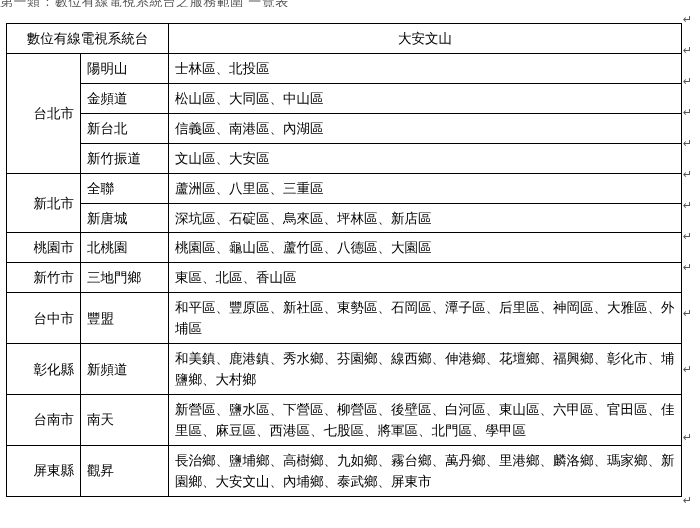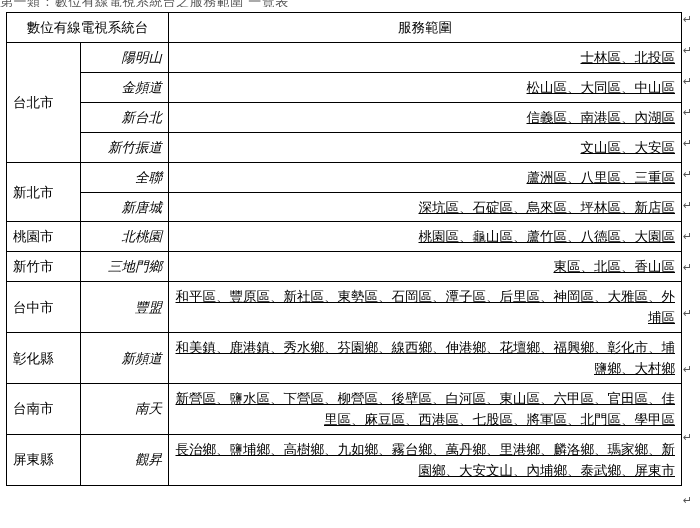--- a/index.html
+++ b/index.html
@@ -29,52 +29,50 @@
     height: 14px;
     overflow: hidden;
     color: #3a3a3a;
     font-size: 13px;
     letter-spacing: 0.5px;
     white-space: nowrap;
     opacity: 0.85;
   }
   table.main {
     position: absolute;
-    top: 12px;
+    top: 23px;
     left: 6px;
     width: 675px;
     border-collapse: collapse;
     table-layout: fixed;
   }
   table.main td, table.main th {
     border: 1px solid #000000;
     padding: 4px 6px;
     vertical-align: middle;
     font-weight: normal;
     font-size: 13.5px;
     line-height: 1.55;
   }
   th.head {
     text-align: center;
     font-weight: bold;
     font-size: 14px;
     padding: 5px 6px;
   }
   td.city {
-    text-align: left;
+    text-align: right;
     width: 72px;
   }
   td.sysname {
-    text-align: right;
+    text-align: left;
     width: 86px;
-    font-style: italic;
   }
   td.scope {
-    text-align: right;
-    text-decoration: underline;
+    text-align: left;
   }
   col.c-city { width: 74px; }
   col.c-sys  { width: 88px; }
   col.c-scope{ width: 513px; }
   .rowmarks {
     position: absolute;
     top: 8px;
     left: 683px;
     width: 16px;
   }
@@ -96,21 +94,21 @@
 
   <table class="main">
     <colgroup>
       <col class="c-city">
       <col class="c-sys">
       <col class="c-scope">
     </colgroup>
     <tbody>
       <tr>
         <th class="head" colspan="2">數位有線電視系統台</th>
-        <th class="head">服務範圍</th>
+        <th class="head">大安文山</th>
       </tr>
 
       <tr>
         <td class="city" rowspan="4">台北市</td>
         <td class="sysname">陽明山</td>
         <td class="scope">士林區、北投區</td>
       </tr>
       <tr>
         <td class="sysname">金頻道</td>
         <td class="scope">松山區、大同區、中山區</td>

